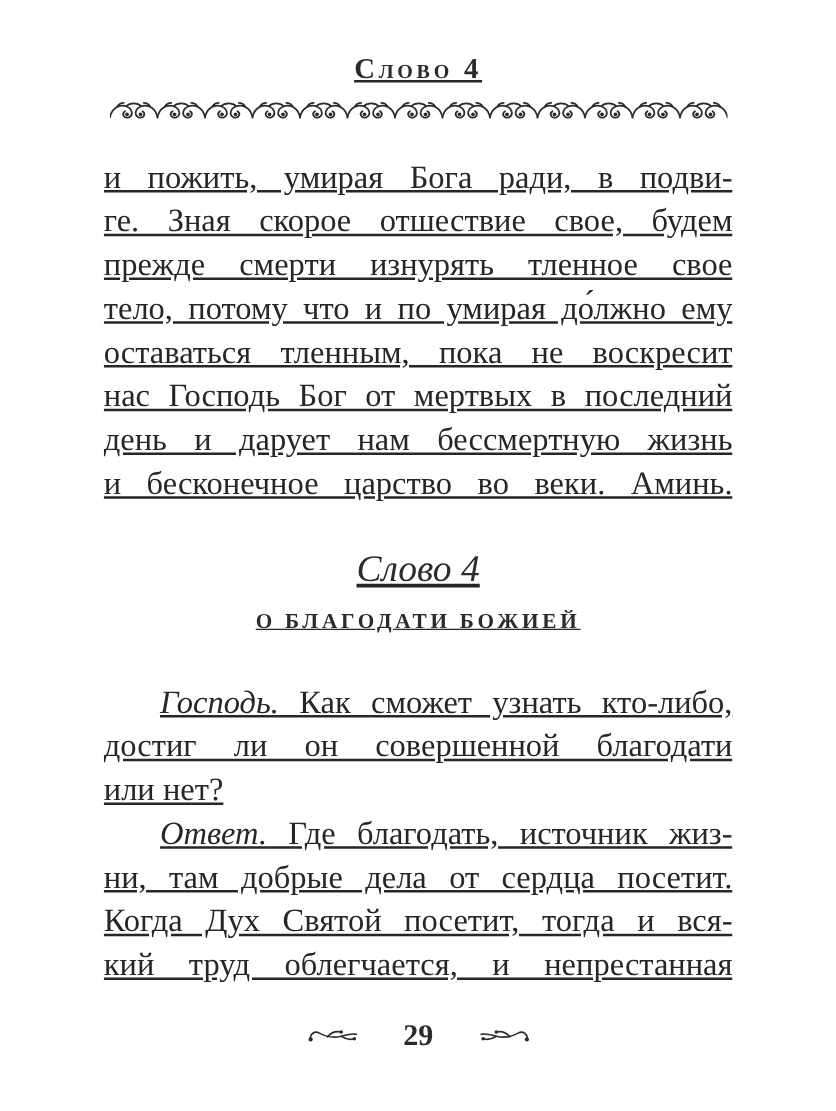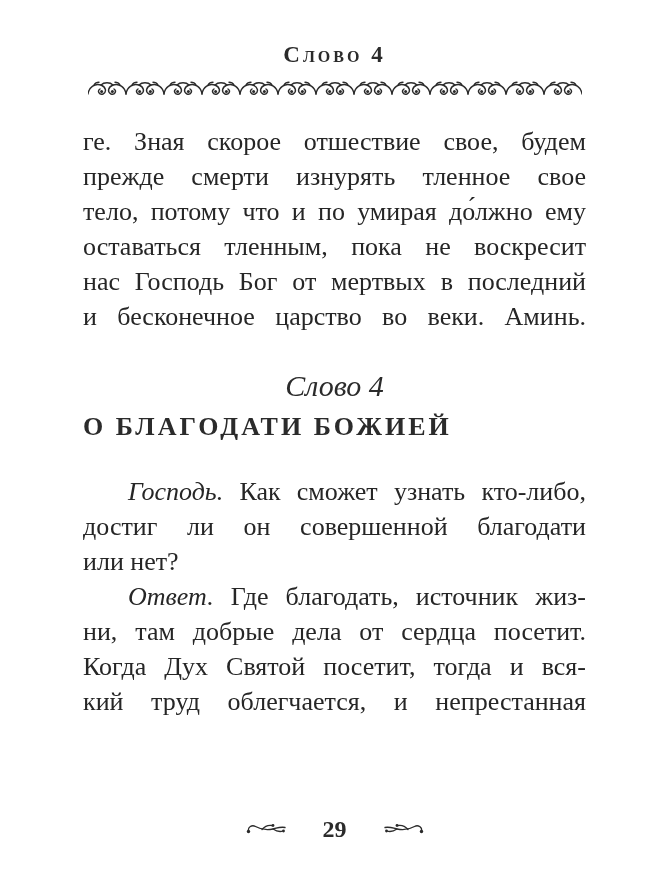--- a/index.html
+++ b/index.html
@@ -5,20 +5,21 @@
   html, body { margin: 0; padding: 0; background: #ffffff; }
   .page {
     position: relative;
     width: 669px;
     height: 889px;
     margin: 0 auto;
     background: #ffffff;
     font-family: "Liberation Serif", serif;
     color: #262626;
     overflow: hidden;
+    text-decoration: underline;
   }
   .running-head {
     padding-top: 42px;
     text-align: center;
     font-weight: bold;
     font-variant: small-caps;
     font-size: 23px;
     line-height: 26px;
     letter-spacing: 3px;
     color: #2b2b2b;
@@ -46,23 +47,23 @@
     margin: 36px 0 0 0;
     text-align: center;
     font-style: italic;
     font-weight: normal;
     font-size: 30px;
     line-height: 32px;
     color: #2b2b2b;
   }
   .chapter-title {
     margin: 11px 0 0 0;
-    text-align: left;
+    text-align: center;
     font-weight: bold;
-    font-size: 26px;
+    font-size: 17px;
     line-height: 28px;
     letter-spacing: 3px;
     color: #2b2b2b;
   }
   .para-q { margin-top: 33px; }
   .footer {
     position: absolute;
     left: 0;
     bottom: 48px;
     width: 100%;
@@ -110,25 +111,27 @@
       <use href="#vine-unit" x="266"></use>
       <use href="#vine-unit" x="304"></use>
     <use href="#vine-unit" x="342"></use>
       <use href="#vine-unit" x="380"></use>
       <use href="#vine-unit" x="418"></use>
     <use href="#vine-unit" x="456"></use>
   </svg>
 
   <div class="body-text">
     <div class="para">
+        <div class="line">и пожить, умирая Бога ради, в подви-</div>
         <div class="line">ге. Зная скорое отшествие свое, будем</div>
         <div class="line">прежде смерти изнурять тленное свое</div>
         <div class="line">тело, потому что и по умирая до́лжно ему</div>
         <div class="line">оставаться тленным, пока не воскресит</div>
         <div class="line">нас Господь Бог от мертвых в последний</div>
+        <div class="line">день и дарует нам бессмертную жизнь</div>
         <div class="line">и бесконечное царство во веки. Аминь.</div>
       </div>
 
     <h2 class="chapter-sub">Слово 4</h2>
     <h1 class="chapter-title">О БЛАГОДАТИ БОЖИЕЙ</h1>
 
     <div class="para para-q">
         <div class="line indent"><em>Господь.</em> Как сможет узнать кто-либо,</div>
         <div class="line">достиг ли он совершенной благодати</div>
         <div class="line no-just">или нет?</div>

